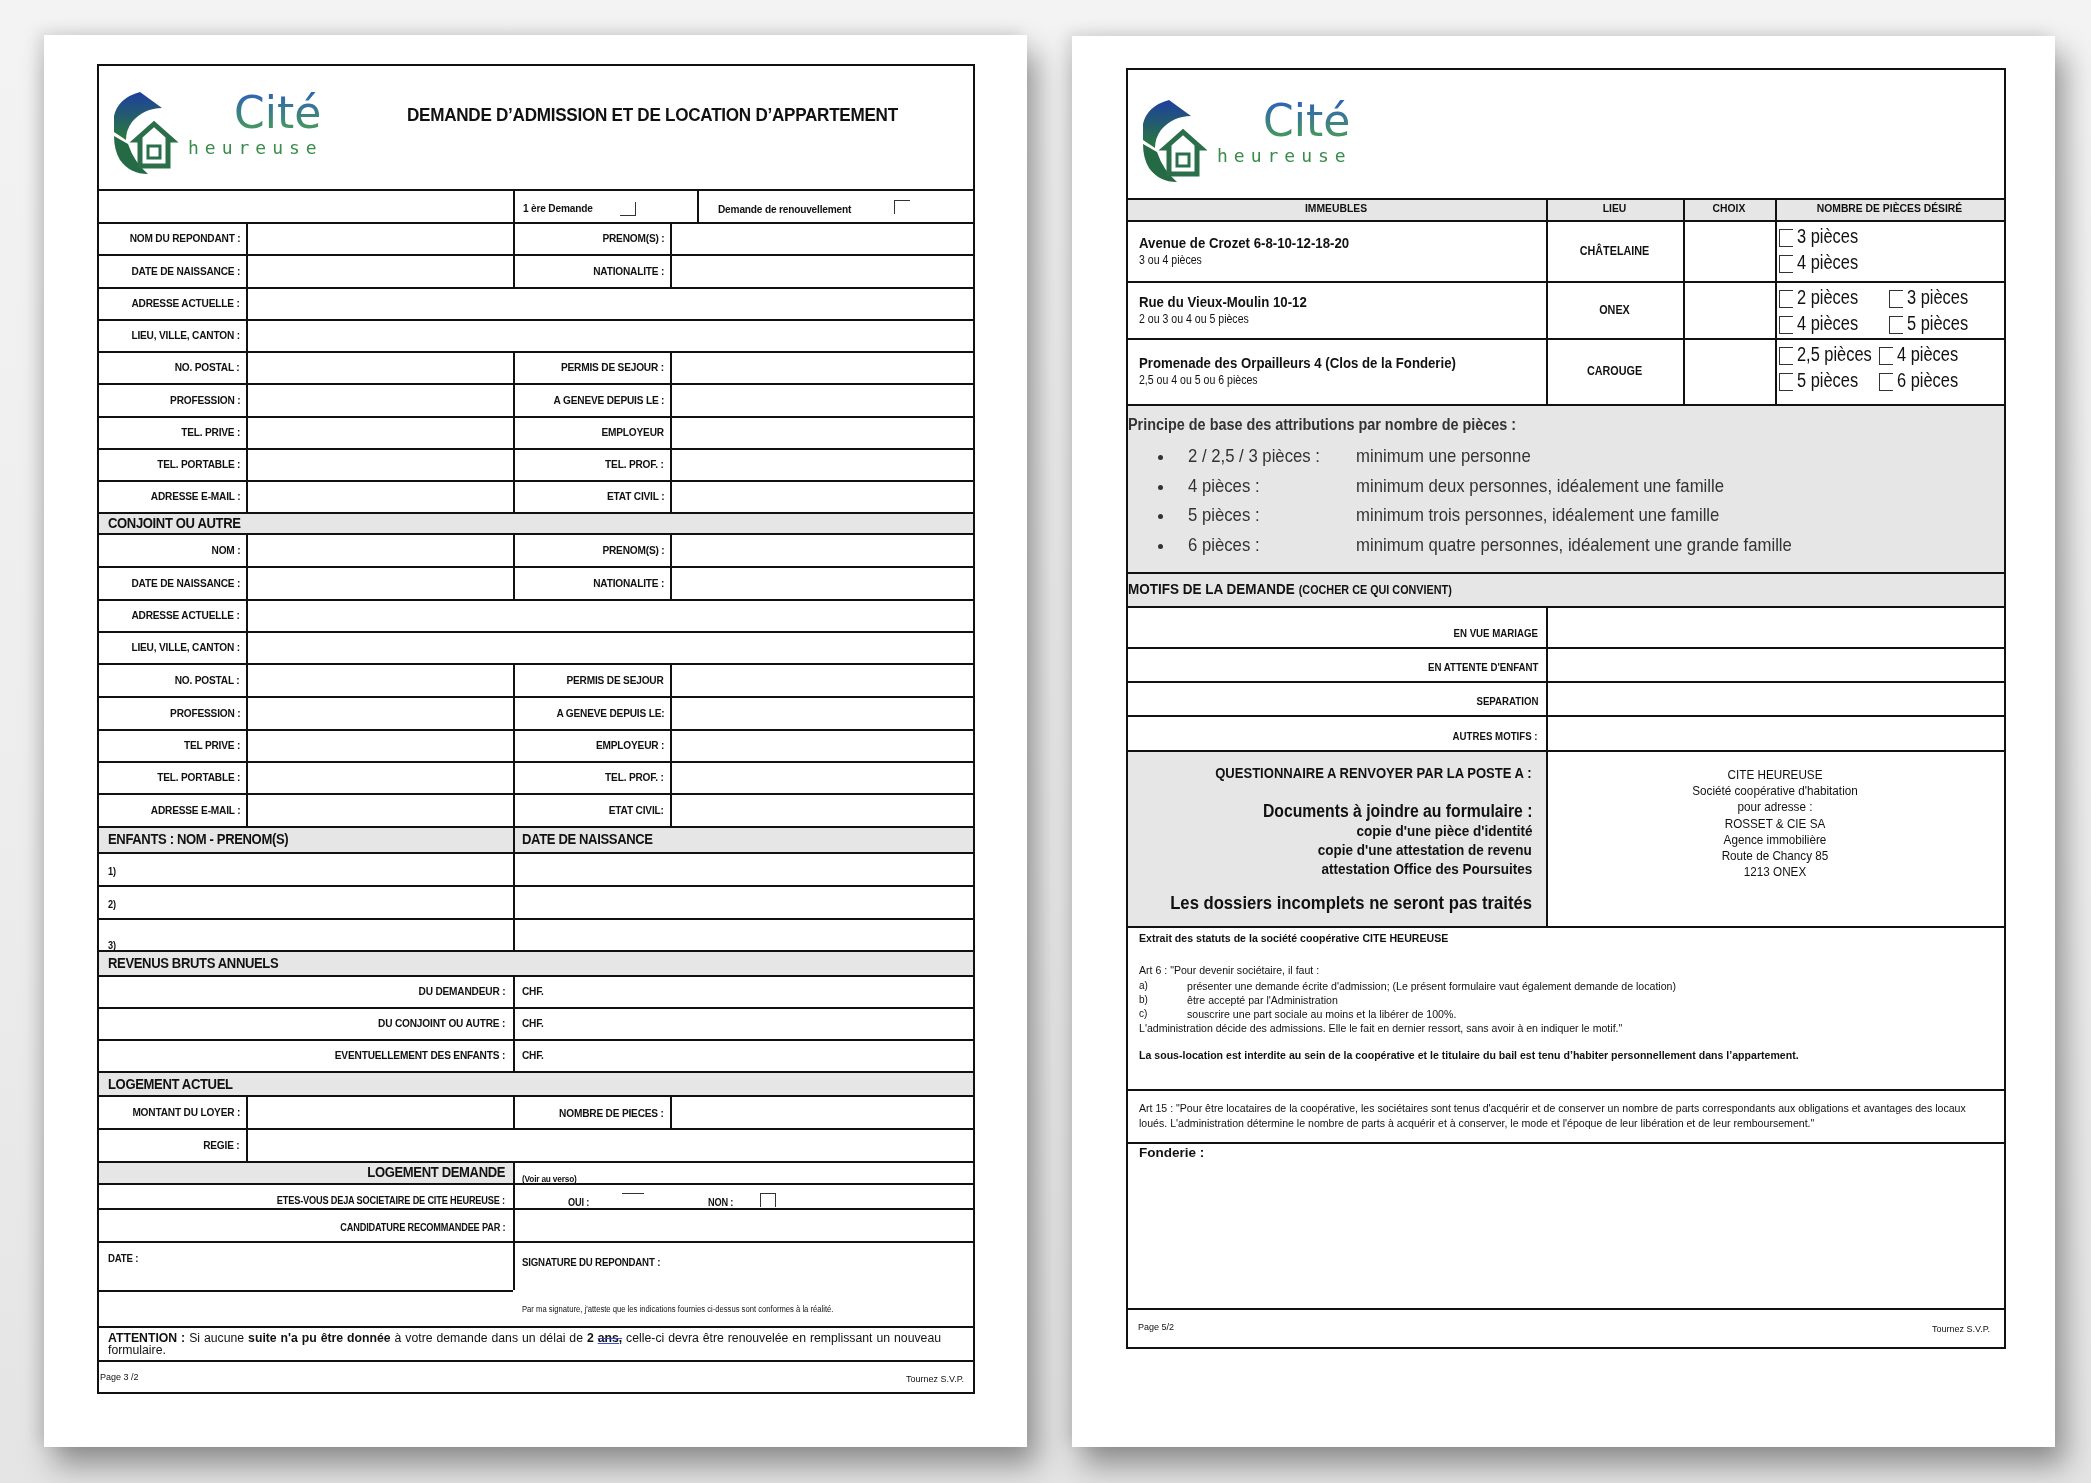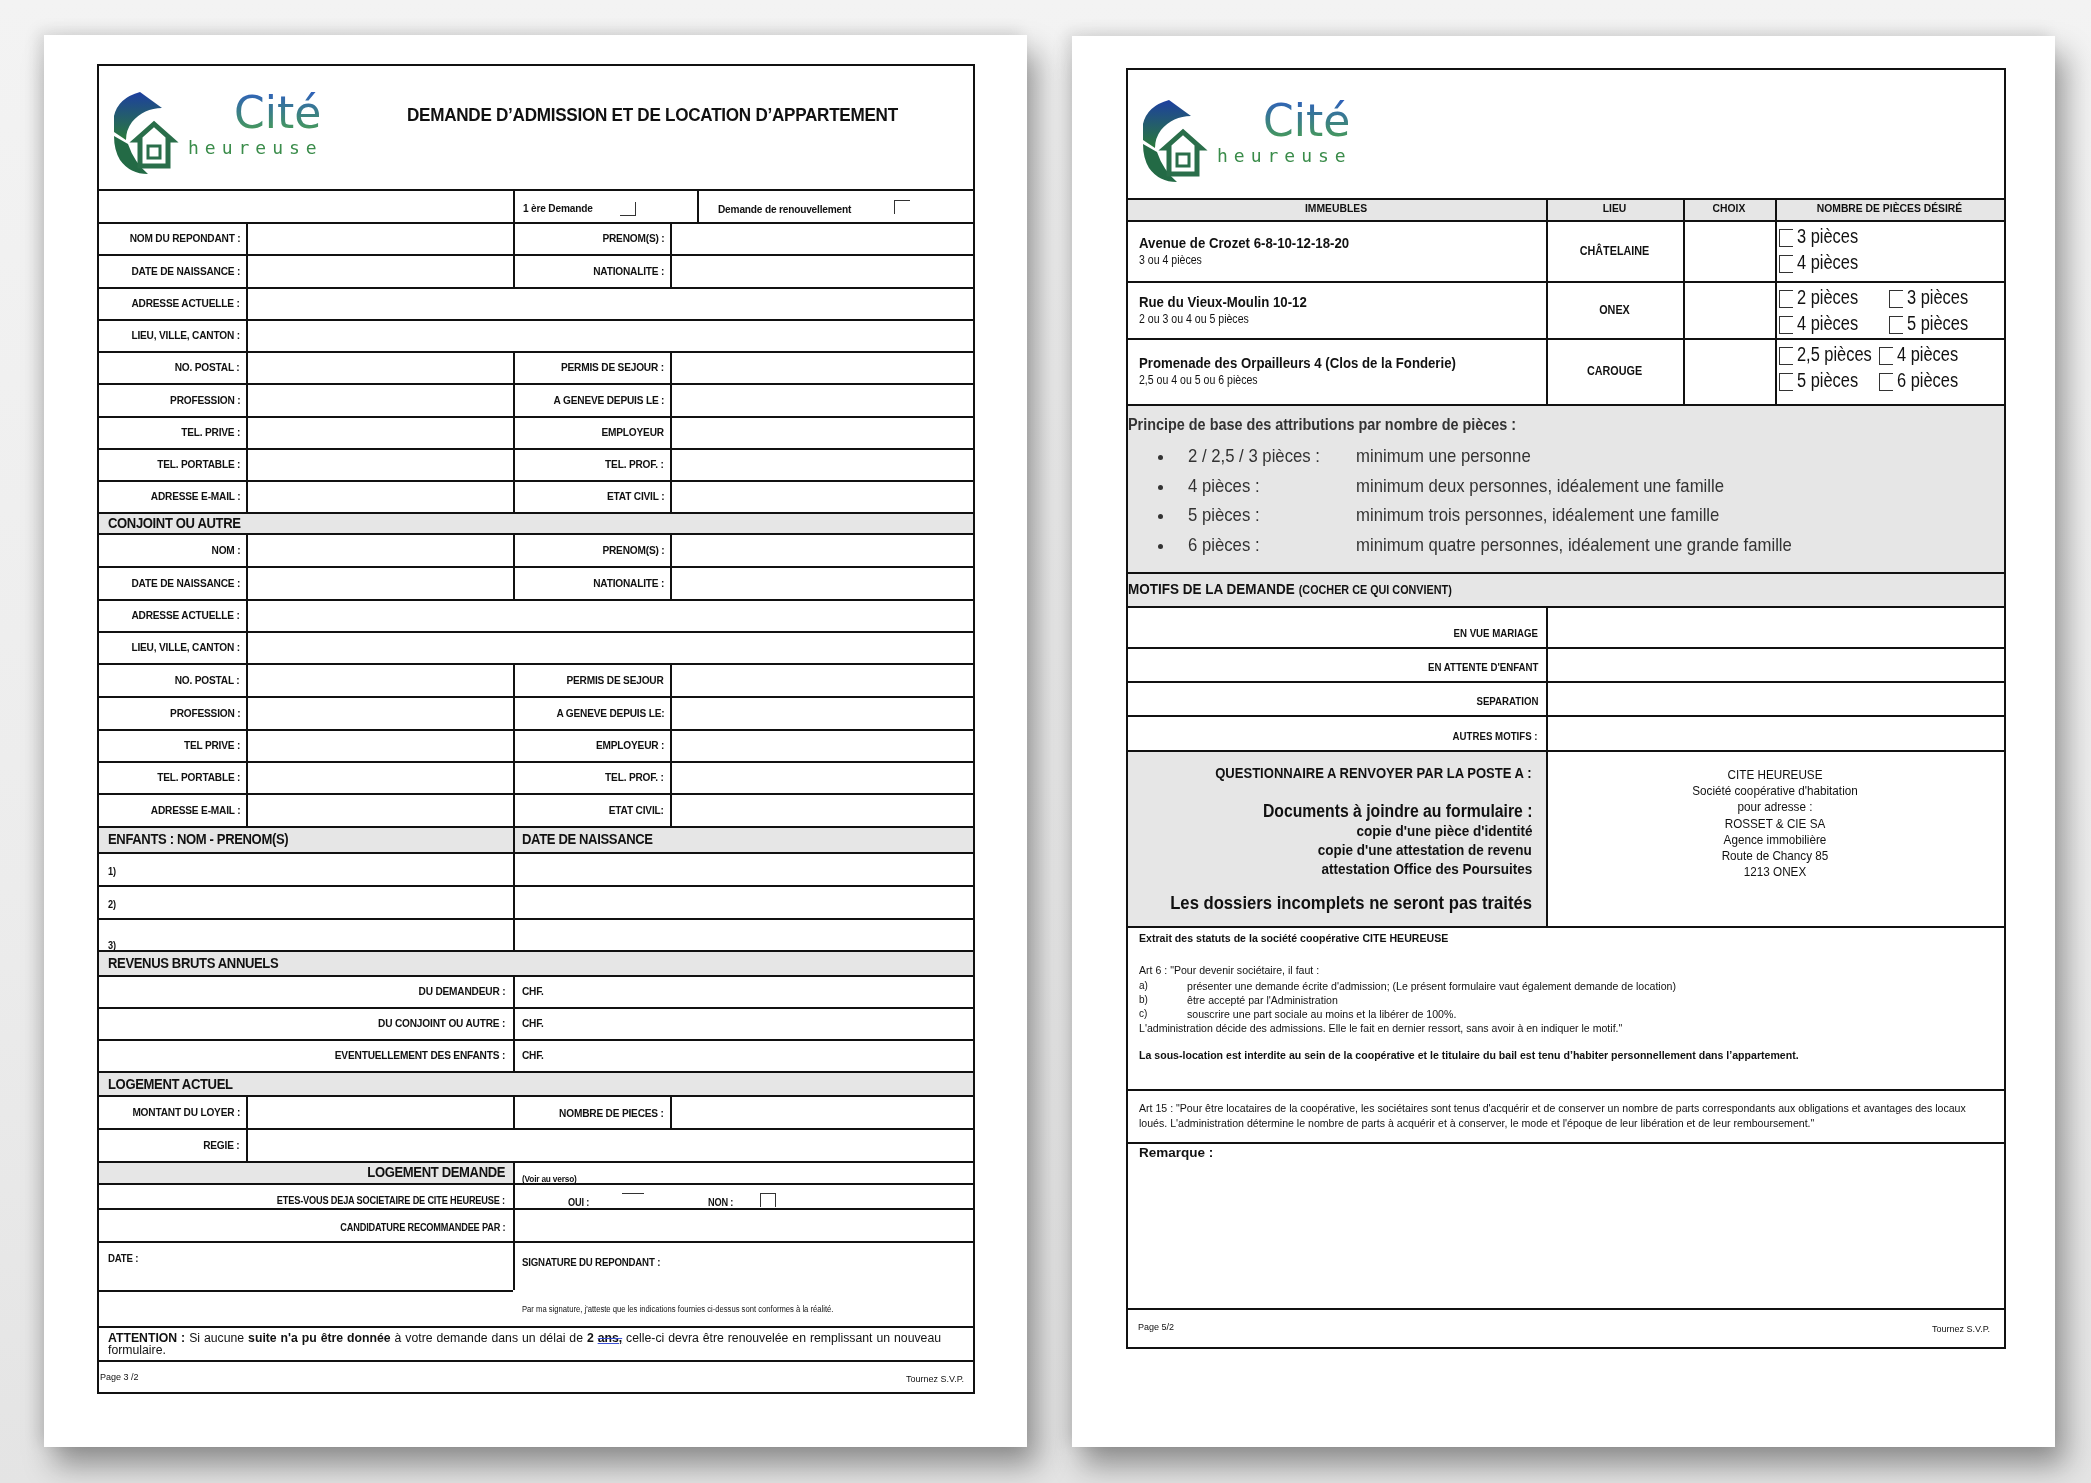--- a/index.html
+++ b/index.html
@@ -390,18 +390,18 @@
     <div class="abs" style="left:1187px;top:980px;font-size:11.5px;white-space:nowrap;transform:scaleX(0.92);transform-origin:left center;">présenter une demande écrite d'admission; (Le présent formulaire vaut également demande de location)</div>
     <div class="abs" style="left:1139px;top:994px;font-size:10px;">b)</div>
     <div class="abs" style="left:1187px;top:994px;font-size:11.5px;white-space:nowrap;transform:scaleX(0.92);transform-origin:left center;">être accepté par l'Administration</div>
     <div class="abs" style="left:1139px;top:1008px;font-size:10px;">c)</div>
     <div class="abs" style="left:1187px;top:1008px;font-size:11.5px;white-space:nowrap;transform:scaleX(0.92);transform-origin:left center;">souscrire une part sociale au moins et la libérer de 100%.</div>
     <div class="abs" style="left:1139px;top:1022px;font-size:11.5px;white-space:nowrap;transform:scaleX(0.92);transform-origin:left center;">L'administration décide des admissions. Elle le fait en dernier ressort, sans avoir à en indiquer le motif."</div>
     <div class="abs" style="left:1139px;top:1049px;font-weight:bold;font-size:11.5px;white-space:nowrap;transform:scaleX(0.92);transform-origin:left center;">La sous-location est interdite au sein de la coopérative et le titulaire du bail est tenu d’habiter personnellement dans l’appartement.</div>
     <div class="hl" style="left:1126px;top:1089px;width:878px;"></div>
     <div class="abs" style="left:1139px;top:1101px;width:900px;font-size:11.5px;line-height:15px;transform:scaleX(0.92);transform-origin:left top;">Art 15 : "Pour être locataires de la coopérative, les sociétaires sont tenus d'acquérir et de conserver un nombre de parts correspondants aux obligations et avantages des locaux loués. L'administration détermine le nombre de parts à acquérir et à conserver, le mode et l'époque de leur libération et de leur remboursement."</div>
     <div class="hl" style="left:1126px;top:1142px;width:878px;"></div>
-    <div class="abs" style="left:1139px;top:1145px;font-weight:bold;font-size:13.5px;white-space:nowrap;">Remarque :</div>
+    <div class="abs" style="left:1139px;top:1145px;font-weight:bold;font-size:13.5px;white-space:nowrap;">Fonderie :</div>
     <div class="field" style="left:1130px;top:1165px;width:870px;height:140px;"></div>
     <div class="hl" style="left:1126px;top:1308px;width:878px;"></div>
     <div class="abs" style="left:1138px;top:1322px;font-size:9px;">Page 5/2</div>
     <div class="abs" style="right:101px;top:1324px;font-size:9px;">Tournez S.V.P.</div>
   </div>
 
 </body></html>

